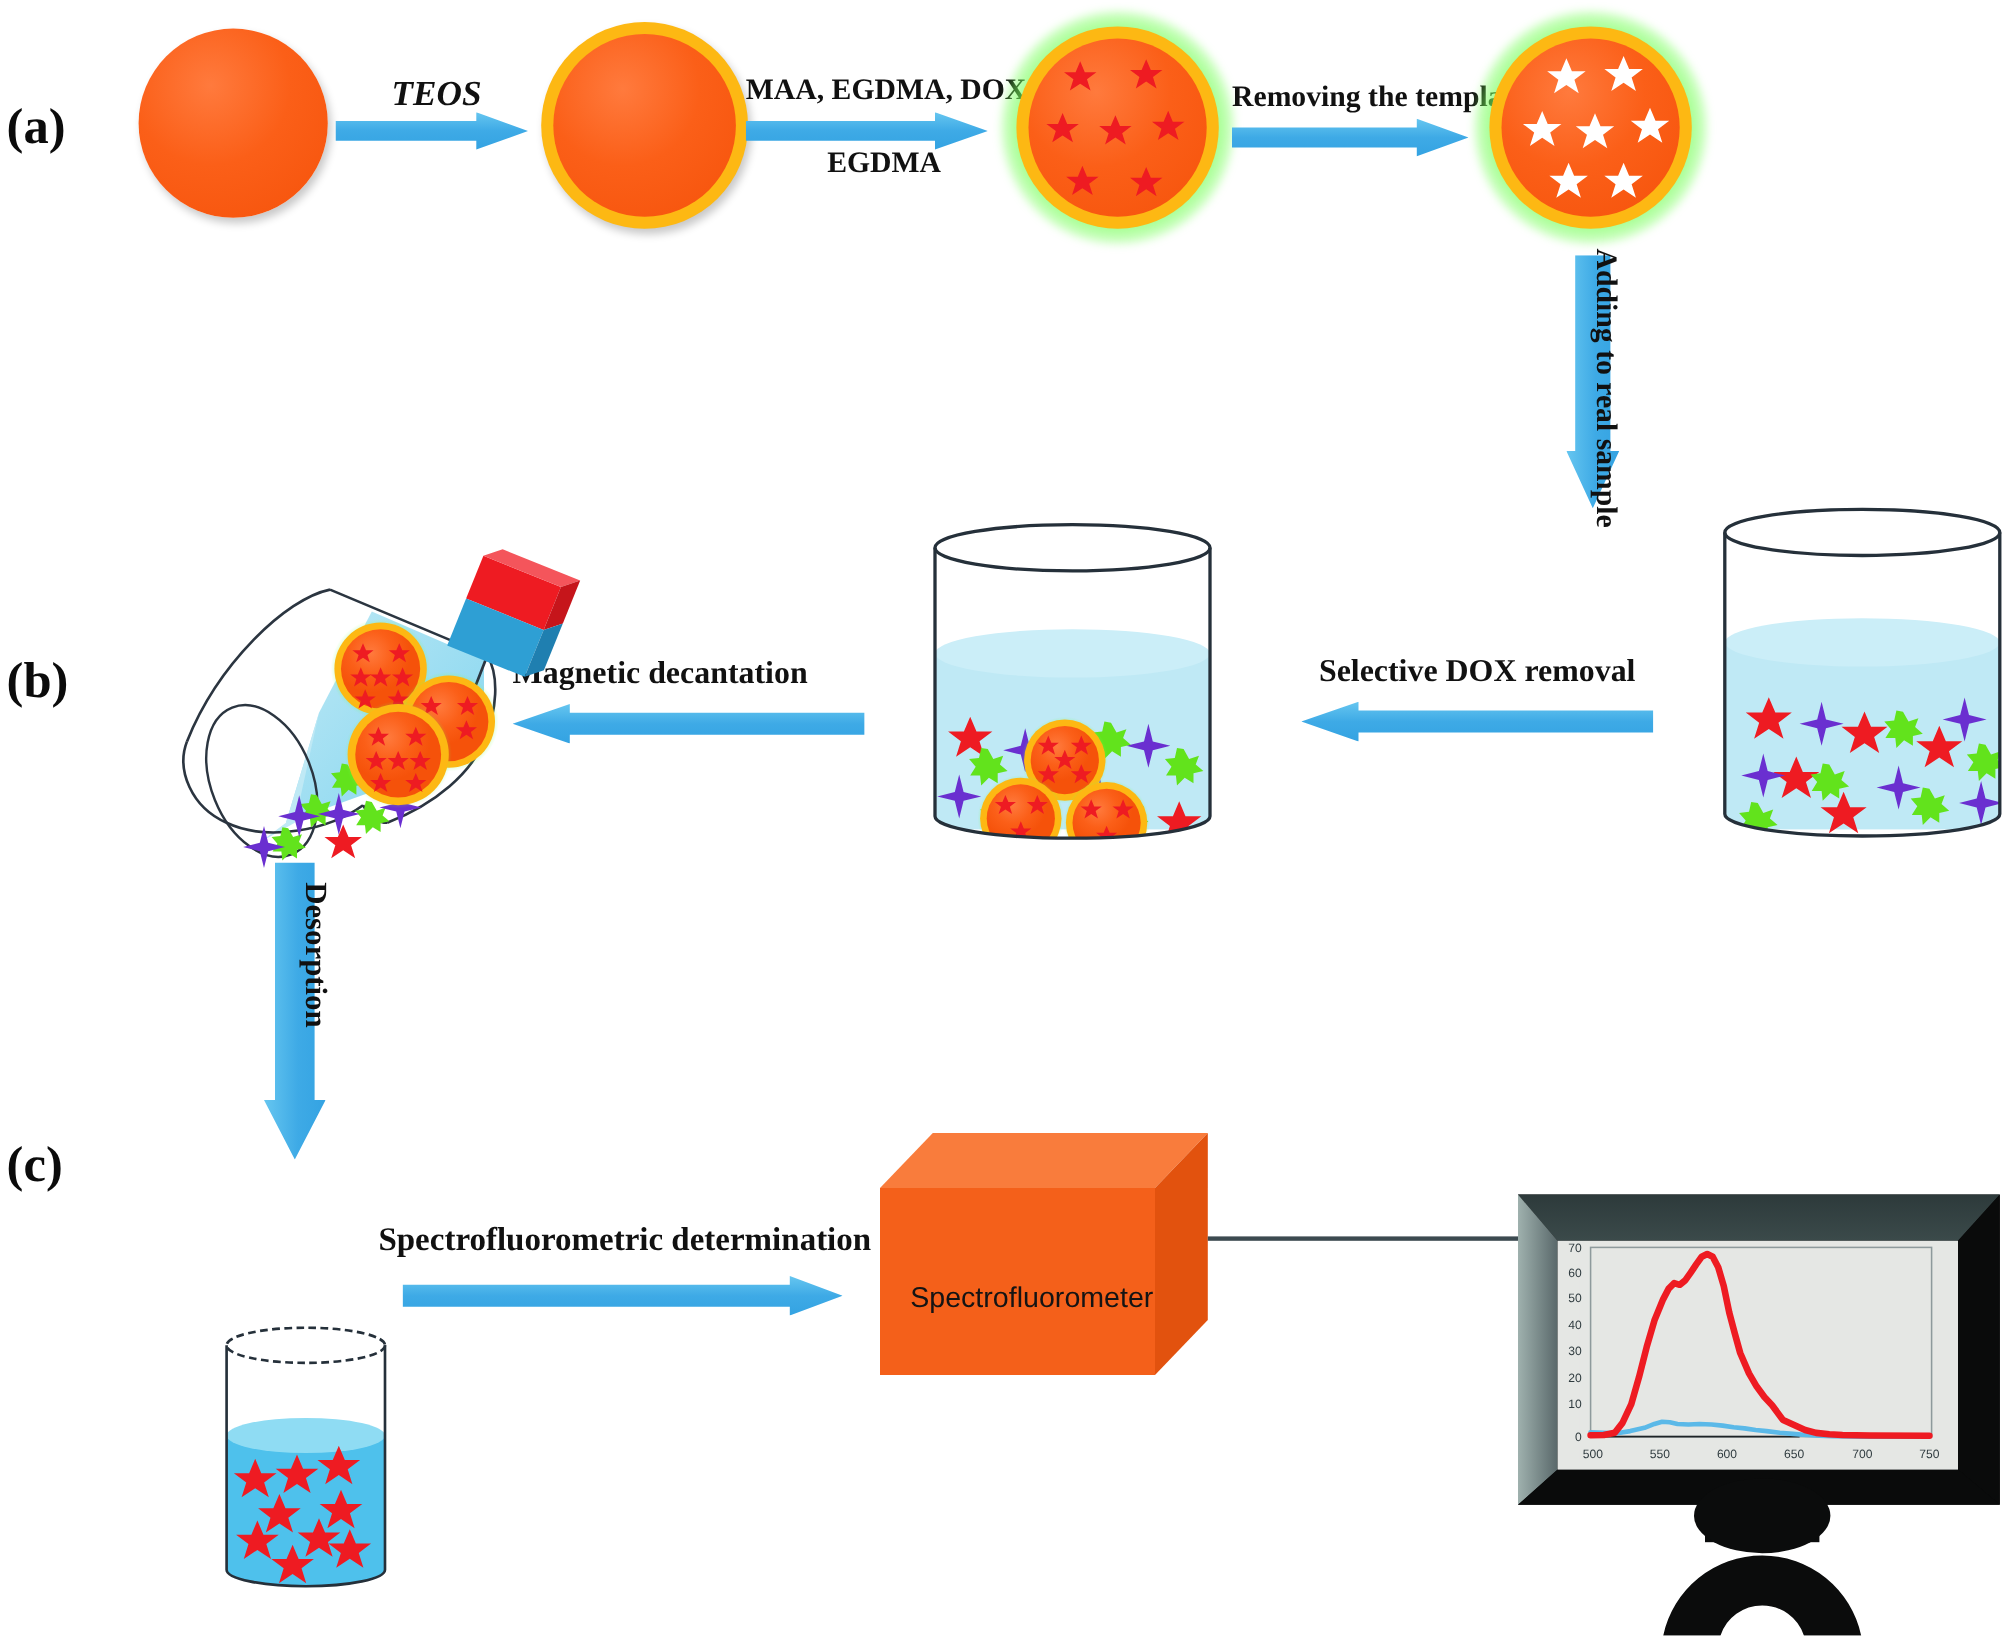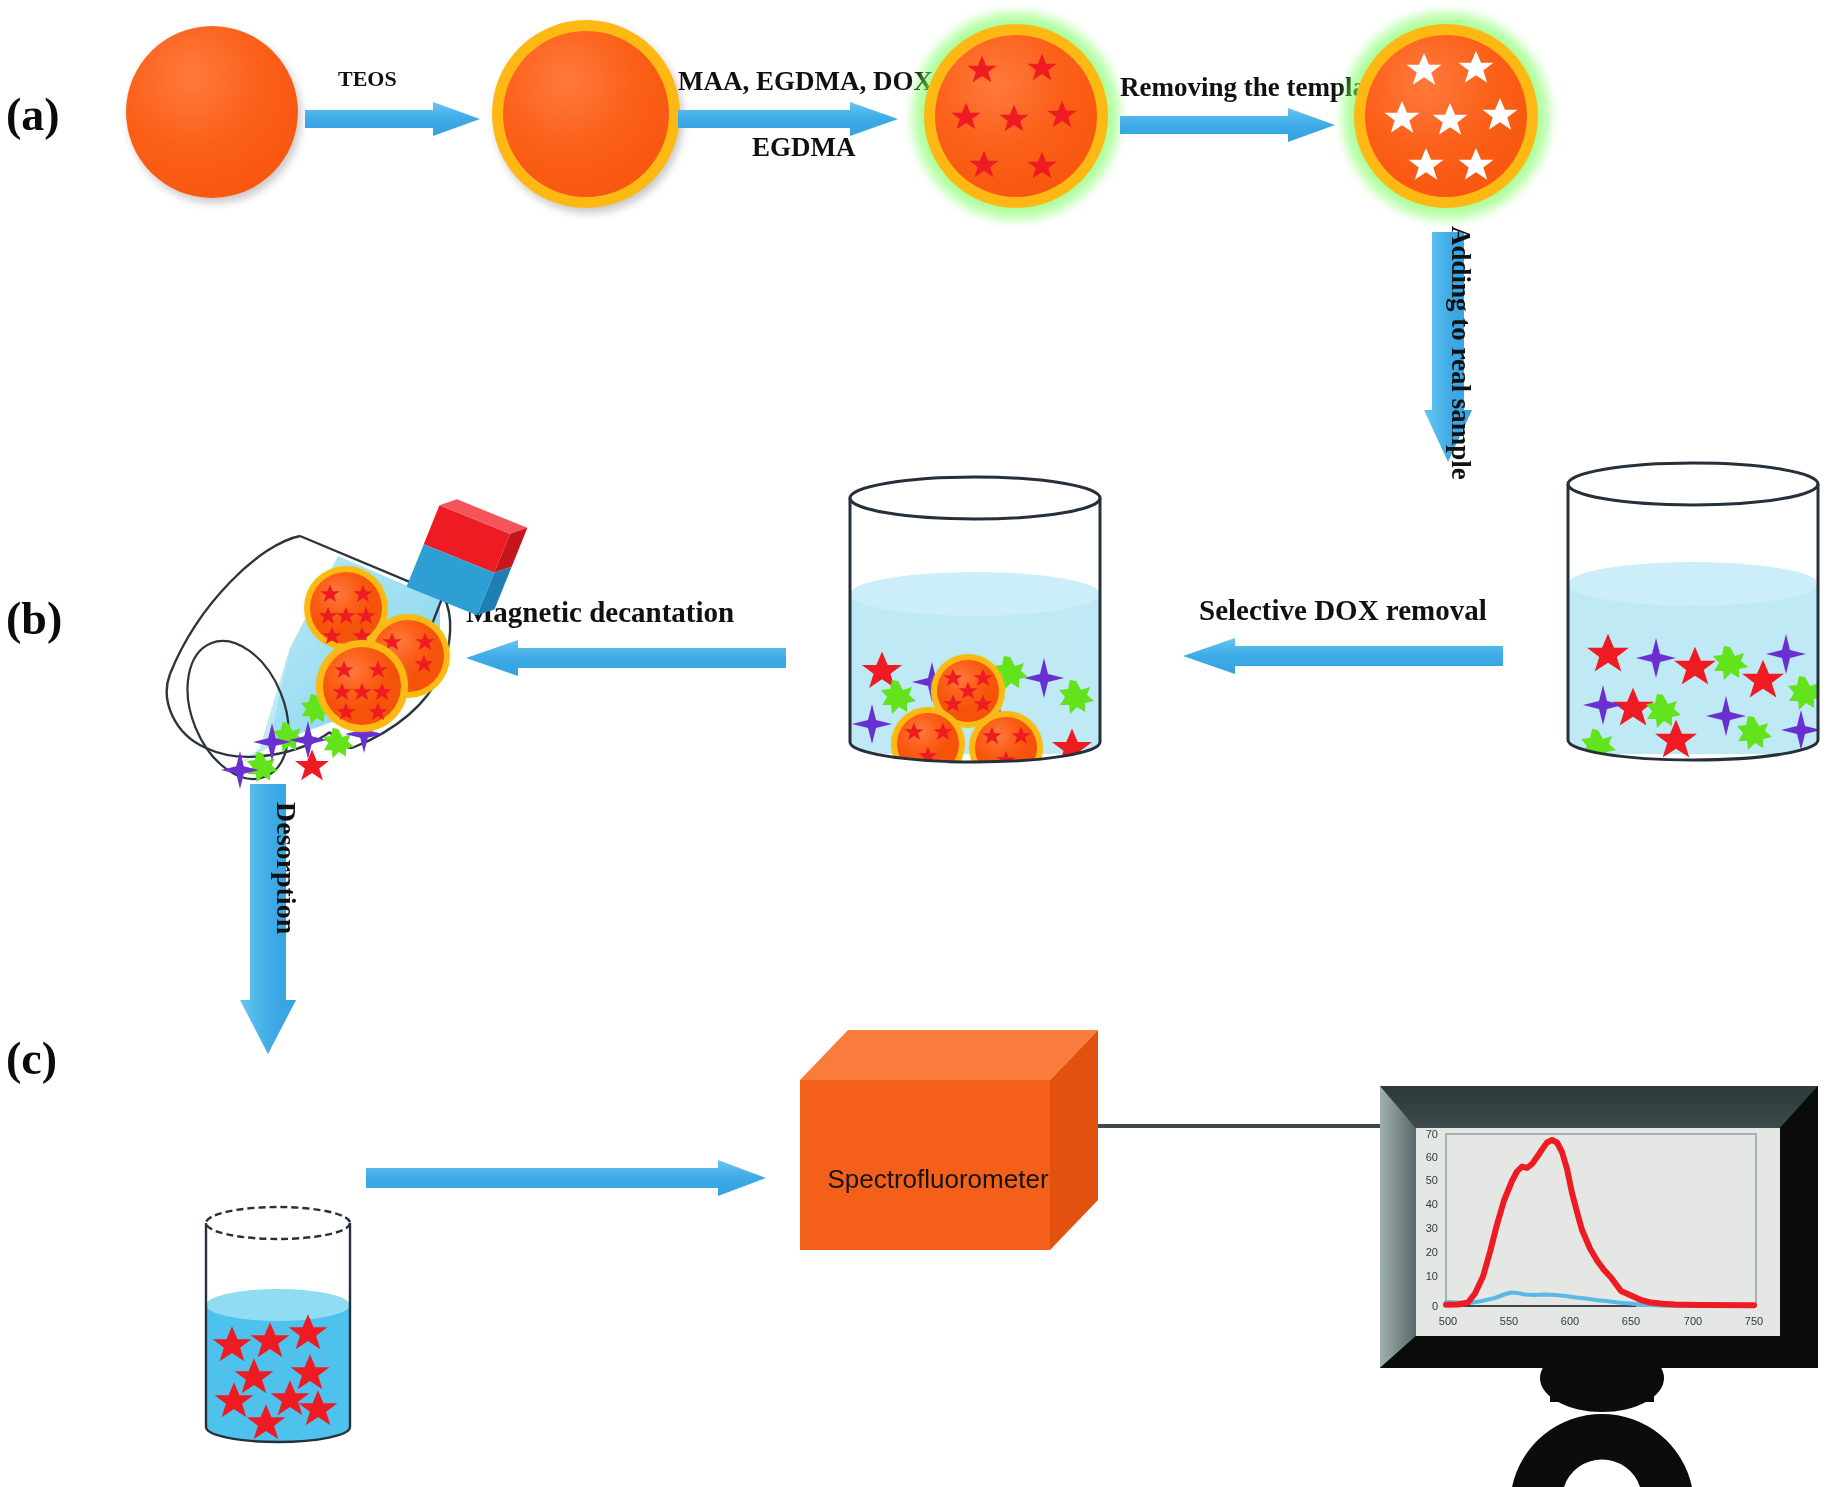--- a/index.html
+++ b/index.html
@@ -27,21 +27,21 @@
 
 <div class="abs panel-label" style="left:6px;top:88px;">(a)</div>
 <div class="abs panel-label" style="left:6px;top:592px;">(b)</div>
 <div class="abs panel-label" style="left:6px;top:1032px;">(c)</div>
 
 <div class="abs" style="left:126px;top:26px;width:172px;height:172px;">
   <div class="sphere core" style="left:0;top:0;width:172px;height:172px;box-shadow:3px 5px 8px rgba(0,0,0,.22);"></div>
 </div>
 
 <div class="abs" style="left:305px;top:70px;width:175px;height:70px;">
-  <div class="arrow-label" style="position:absolute;left:33px;top:-4px;font-size:22px;">TEOS</div>
+  <div class="arrow-label" style="position:absolute;left:51px;top:-4px;font-size:32px;font-style:italic;">TEOS</div>
   <svg width="175" height="38" style="position:absolute;left:0;top:32px;">
     <defs>
         <linearGradient id="gb1" x1="0" y1="0" x2="0" y2="1">
       <stop offset="0%" stop-color="#66c6f0"></stop>
           <stop offset="50%" stop-color="#3eaae6"></stop>
           <stop offset="100%" stop-color="#34a3e2"></stop>
         </linearGradient>
       </defs>
     <polygon points="0,8 128,8 128,0 175,17 128,34 128,26 0,26" fill="url(#gb1)"></polygon>
   </svg>
@@ -545,20 +545,21 @@
             <polygon points="0,-15 4.4,-4.6 15.5,-4.6 6.5,2.2 9.9,13 0,6.4 -9.9,13 -6.5,2.2 -15.5,-4.6 -4.4,-4.6"></polygon>
           </g>
       </g>
     </g>
     <path d="M8,18 L8,222 A72,15 0 0 0 152,222 L152,18" fill="none" stroke="#25303a" stroke-width="2.4"></path>
     <ellipse cx="80" cy="18" rx="72" ry="16" fill="none" stroke="#25303a" stroke-width="2.4" stroke-dasharray="7 4"></ellipse>
   </svg>
 </div>
 
 <div class="abs" style="left:344px;top:1110px;width:420px;height:90px;">
+  <div class="arrow-label" style="position:absolute;left:0px;top:0px;font-size:30px;">Spectrofluorometric determination</div>
   <svg width="400" height="36" style="position:absolute;left:22px;top:50px;">
     <polygon points="0,8 352,8 352,0 400,18 352,36 352,28 0,28" fill="url(#gb1)"></polygon>
   </svg>
 </div>
 
 <div class="abs" style="left:800px;top:1018px;width:400px;height:260px;">
   <svg width="400" height="260" viewBox="0 0 400 260">
     <polygon points="0,62 250,62 250,232 0,232" fill="#f4601a"></polygon>
     <polygon points="0,62 48,12 298,12 250,62" fill="#f97c3c"></polygon>
     <polygon points="250,62 298,12 298,182 250,232" fill="#e2520e"></polygon>

